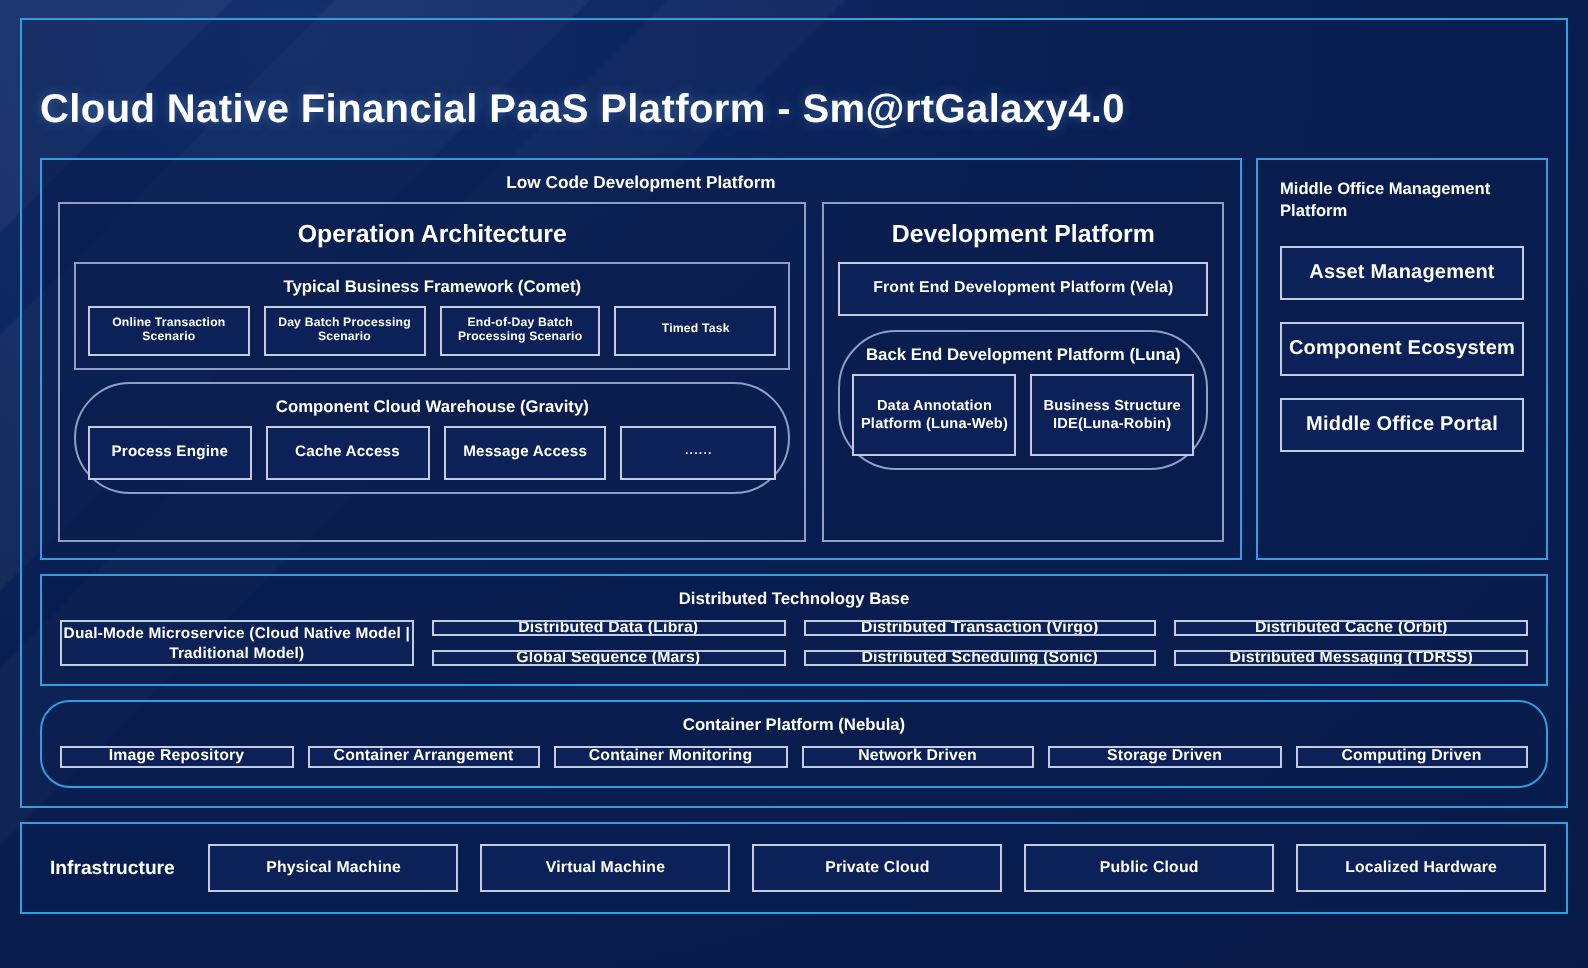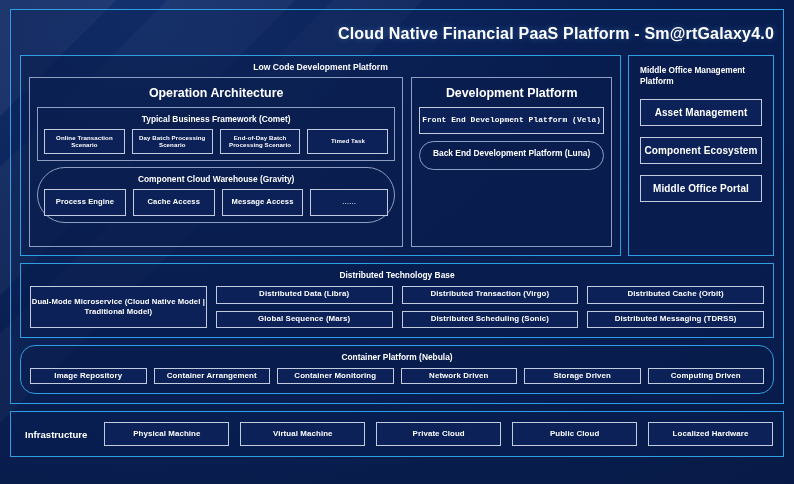--- a/index.html
+++ b/index.html
@@ -75,26 +75,27 @@
   
   .main-frame {
     position: relative;
     height: 395px;
     display: flex;
     flex-direction: column;
     padding: 7px 9px 9px 9px;
   }
 
   .title {
-    text-align: right;
-    font-size: 16px;
+    text-align: left;
+    font-size: 20px;
     font-weight: 700;
     letter-spacing: 0.2px;
     padding: 8px 0 12px 0;
     text-shadow: 0 0 6px rgba(120,190,255,0.35);
+    margin-top: 19px;
   }
 
   
   .upper-row {
     display: flex;
     gap: 7px;
     height: 213px;
   }
 
   .lowcode {
@@ -260,26 +261,30 @@
                 <div class="node chip-md">Cache Access</div>
                 <div class="node chip-md">Message Access</div>
                 <div class="node chip-dots">......</div>
               </div>
             </div>
           </div>
 
           <div class="dev-plat panel-grey">
             <div class="sec-title lbl">Development Platform</div>
 
-            <div class="subgroup" style="padding:0;border:none;background:none;margin-bottom:7px;font-family:Liberation Mono, monospace;">
+            <div class="subgroup" style="padding:0;border:none;background:none;margin-bottom:7px;">
               <div class="node dev-wide">Front End Development Platform (Vela)</div>
             </div>
 
             <div class="subgroup panel-grey">
               <div class="subgroup-title lbl">Back End Development Platform (Luna)</div>
+              <div class="chip-row">
+                <div class="node dev-sub">Data Annotation Platform (Luna-Web)</div>
+                <div class="node dev-sub">Business Structure IDE(Luna-Robin)</div>
+              </div>
             </div>
           </div>
 
         </div>
       </div>
 
       <div class="midoffice panel-cyan">
         <div class="midoffice-title">Middle Office Management Platform</div>
         <div class="node">Asset Management</div>
         <div class="node">Component Ecosystem</div>

